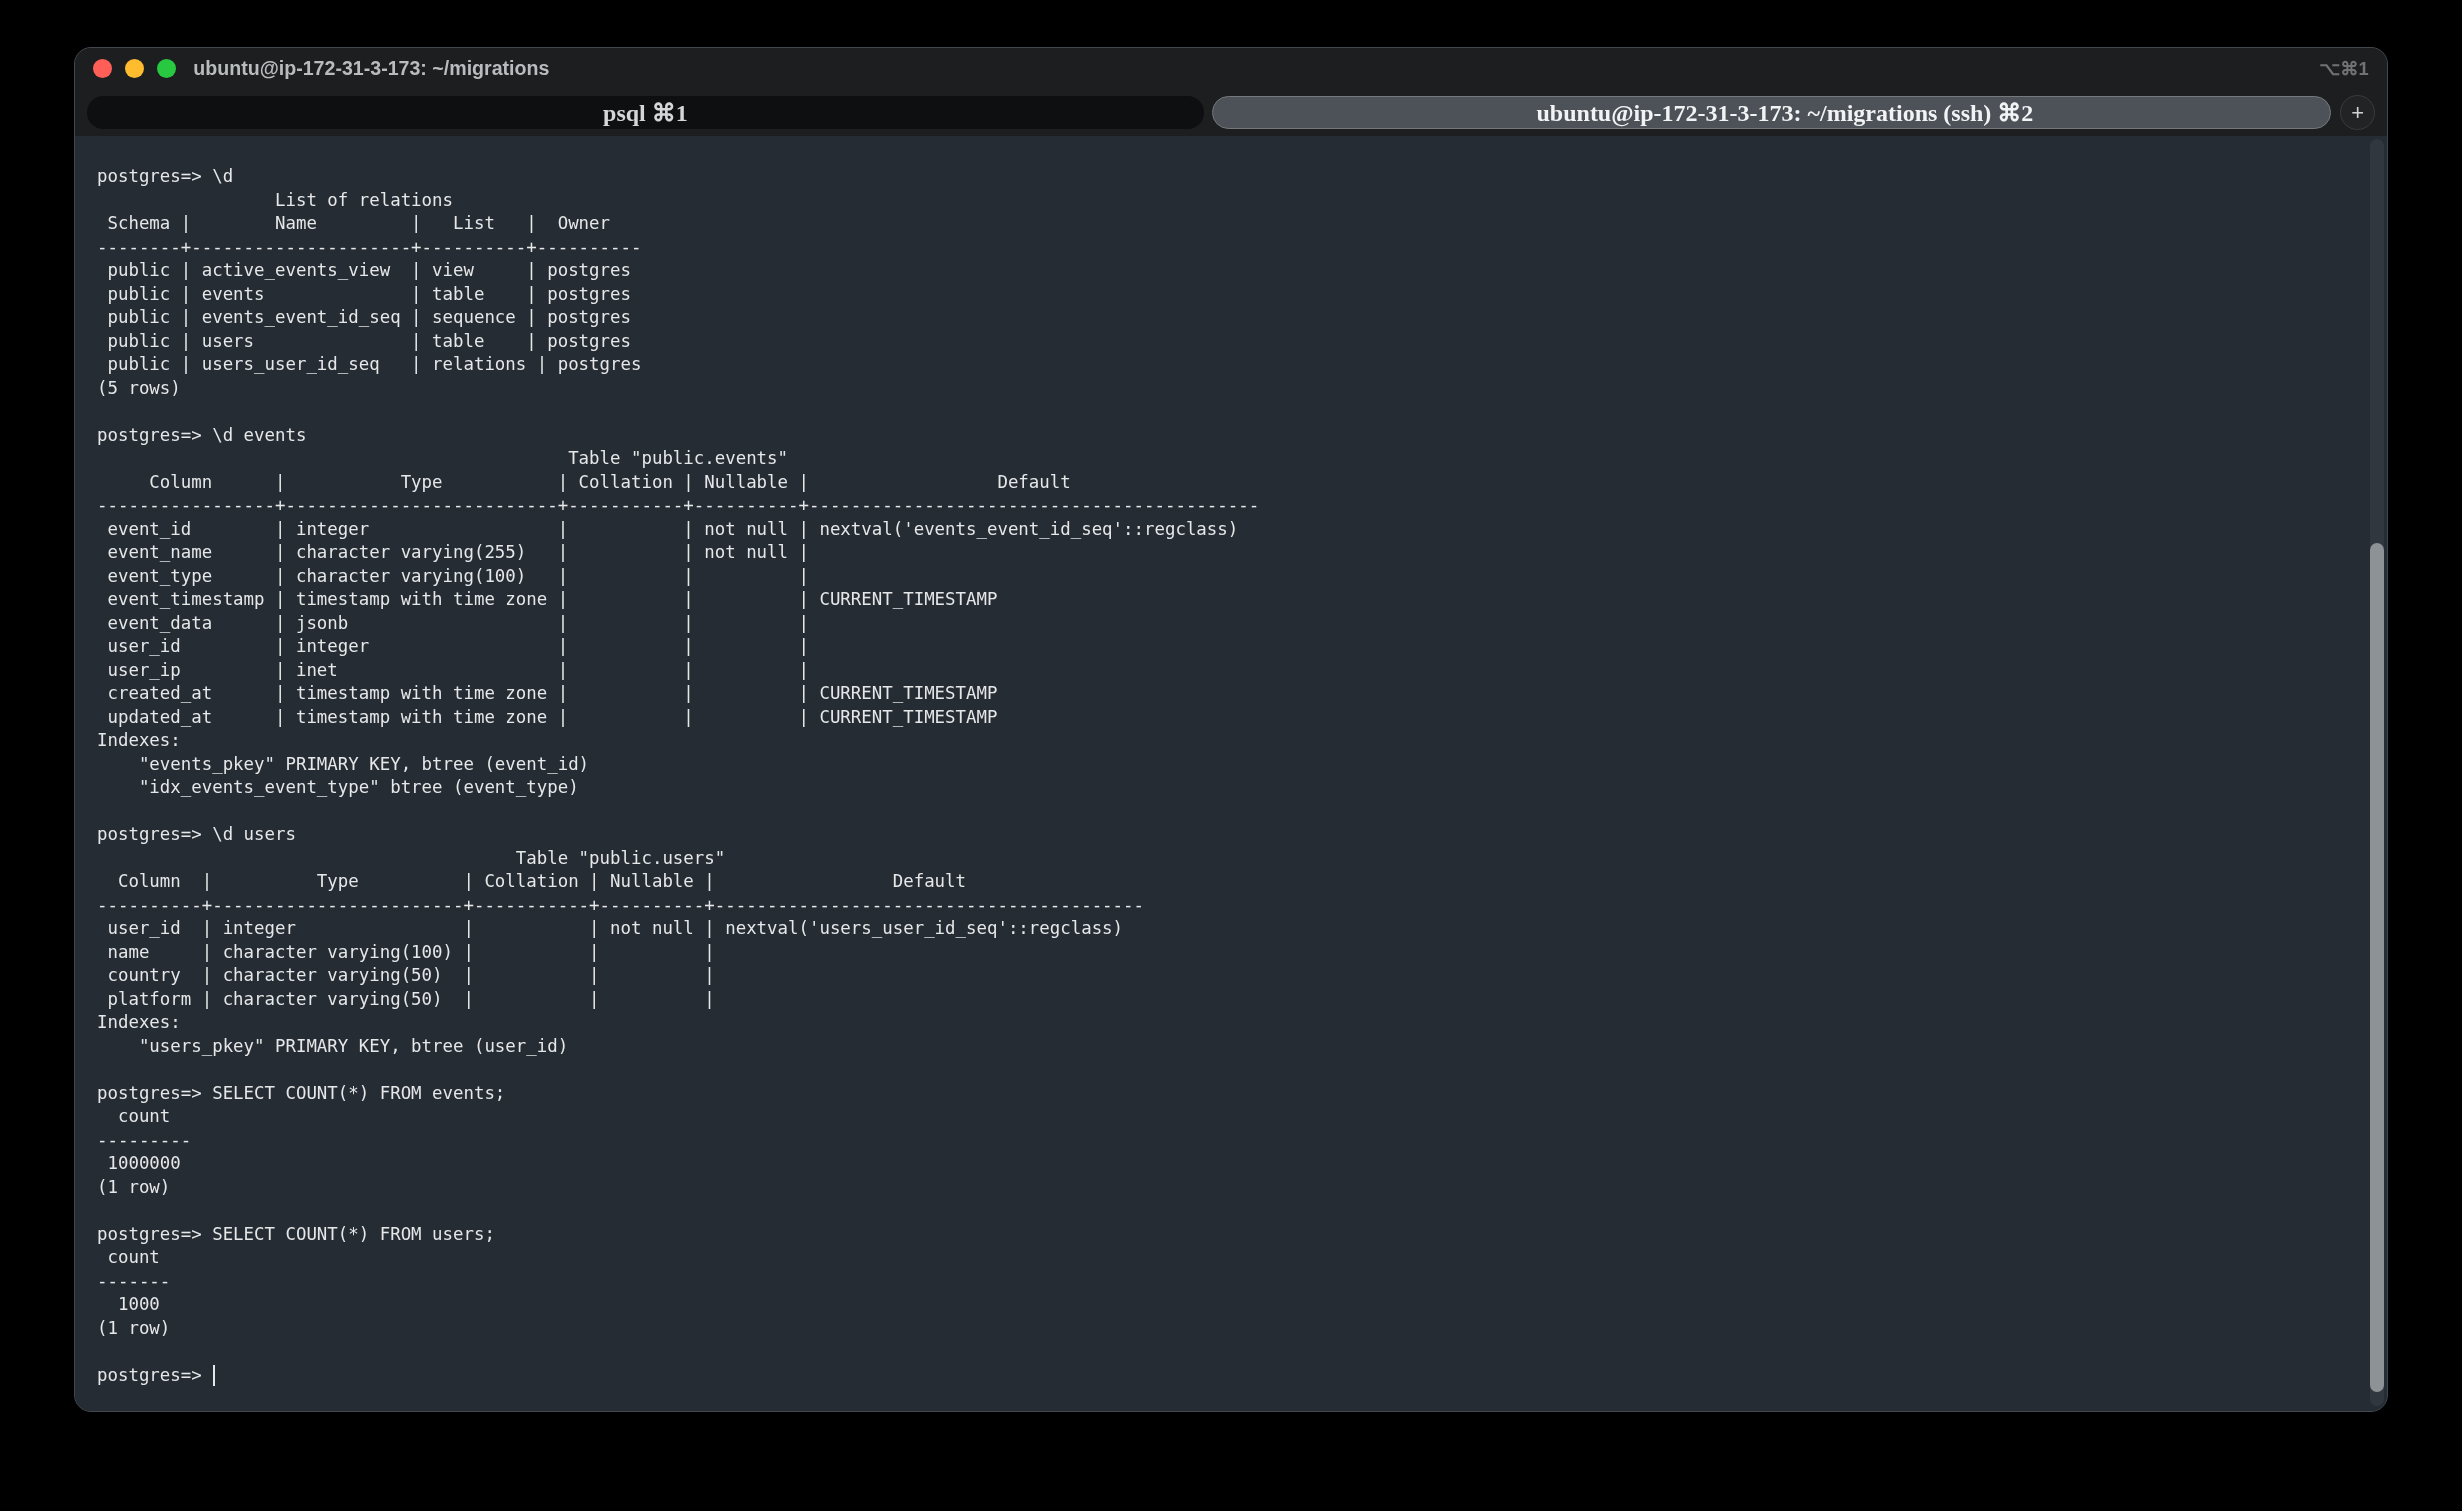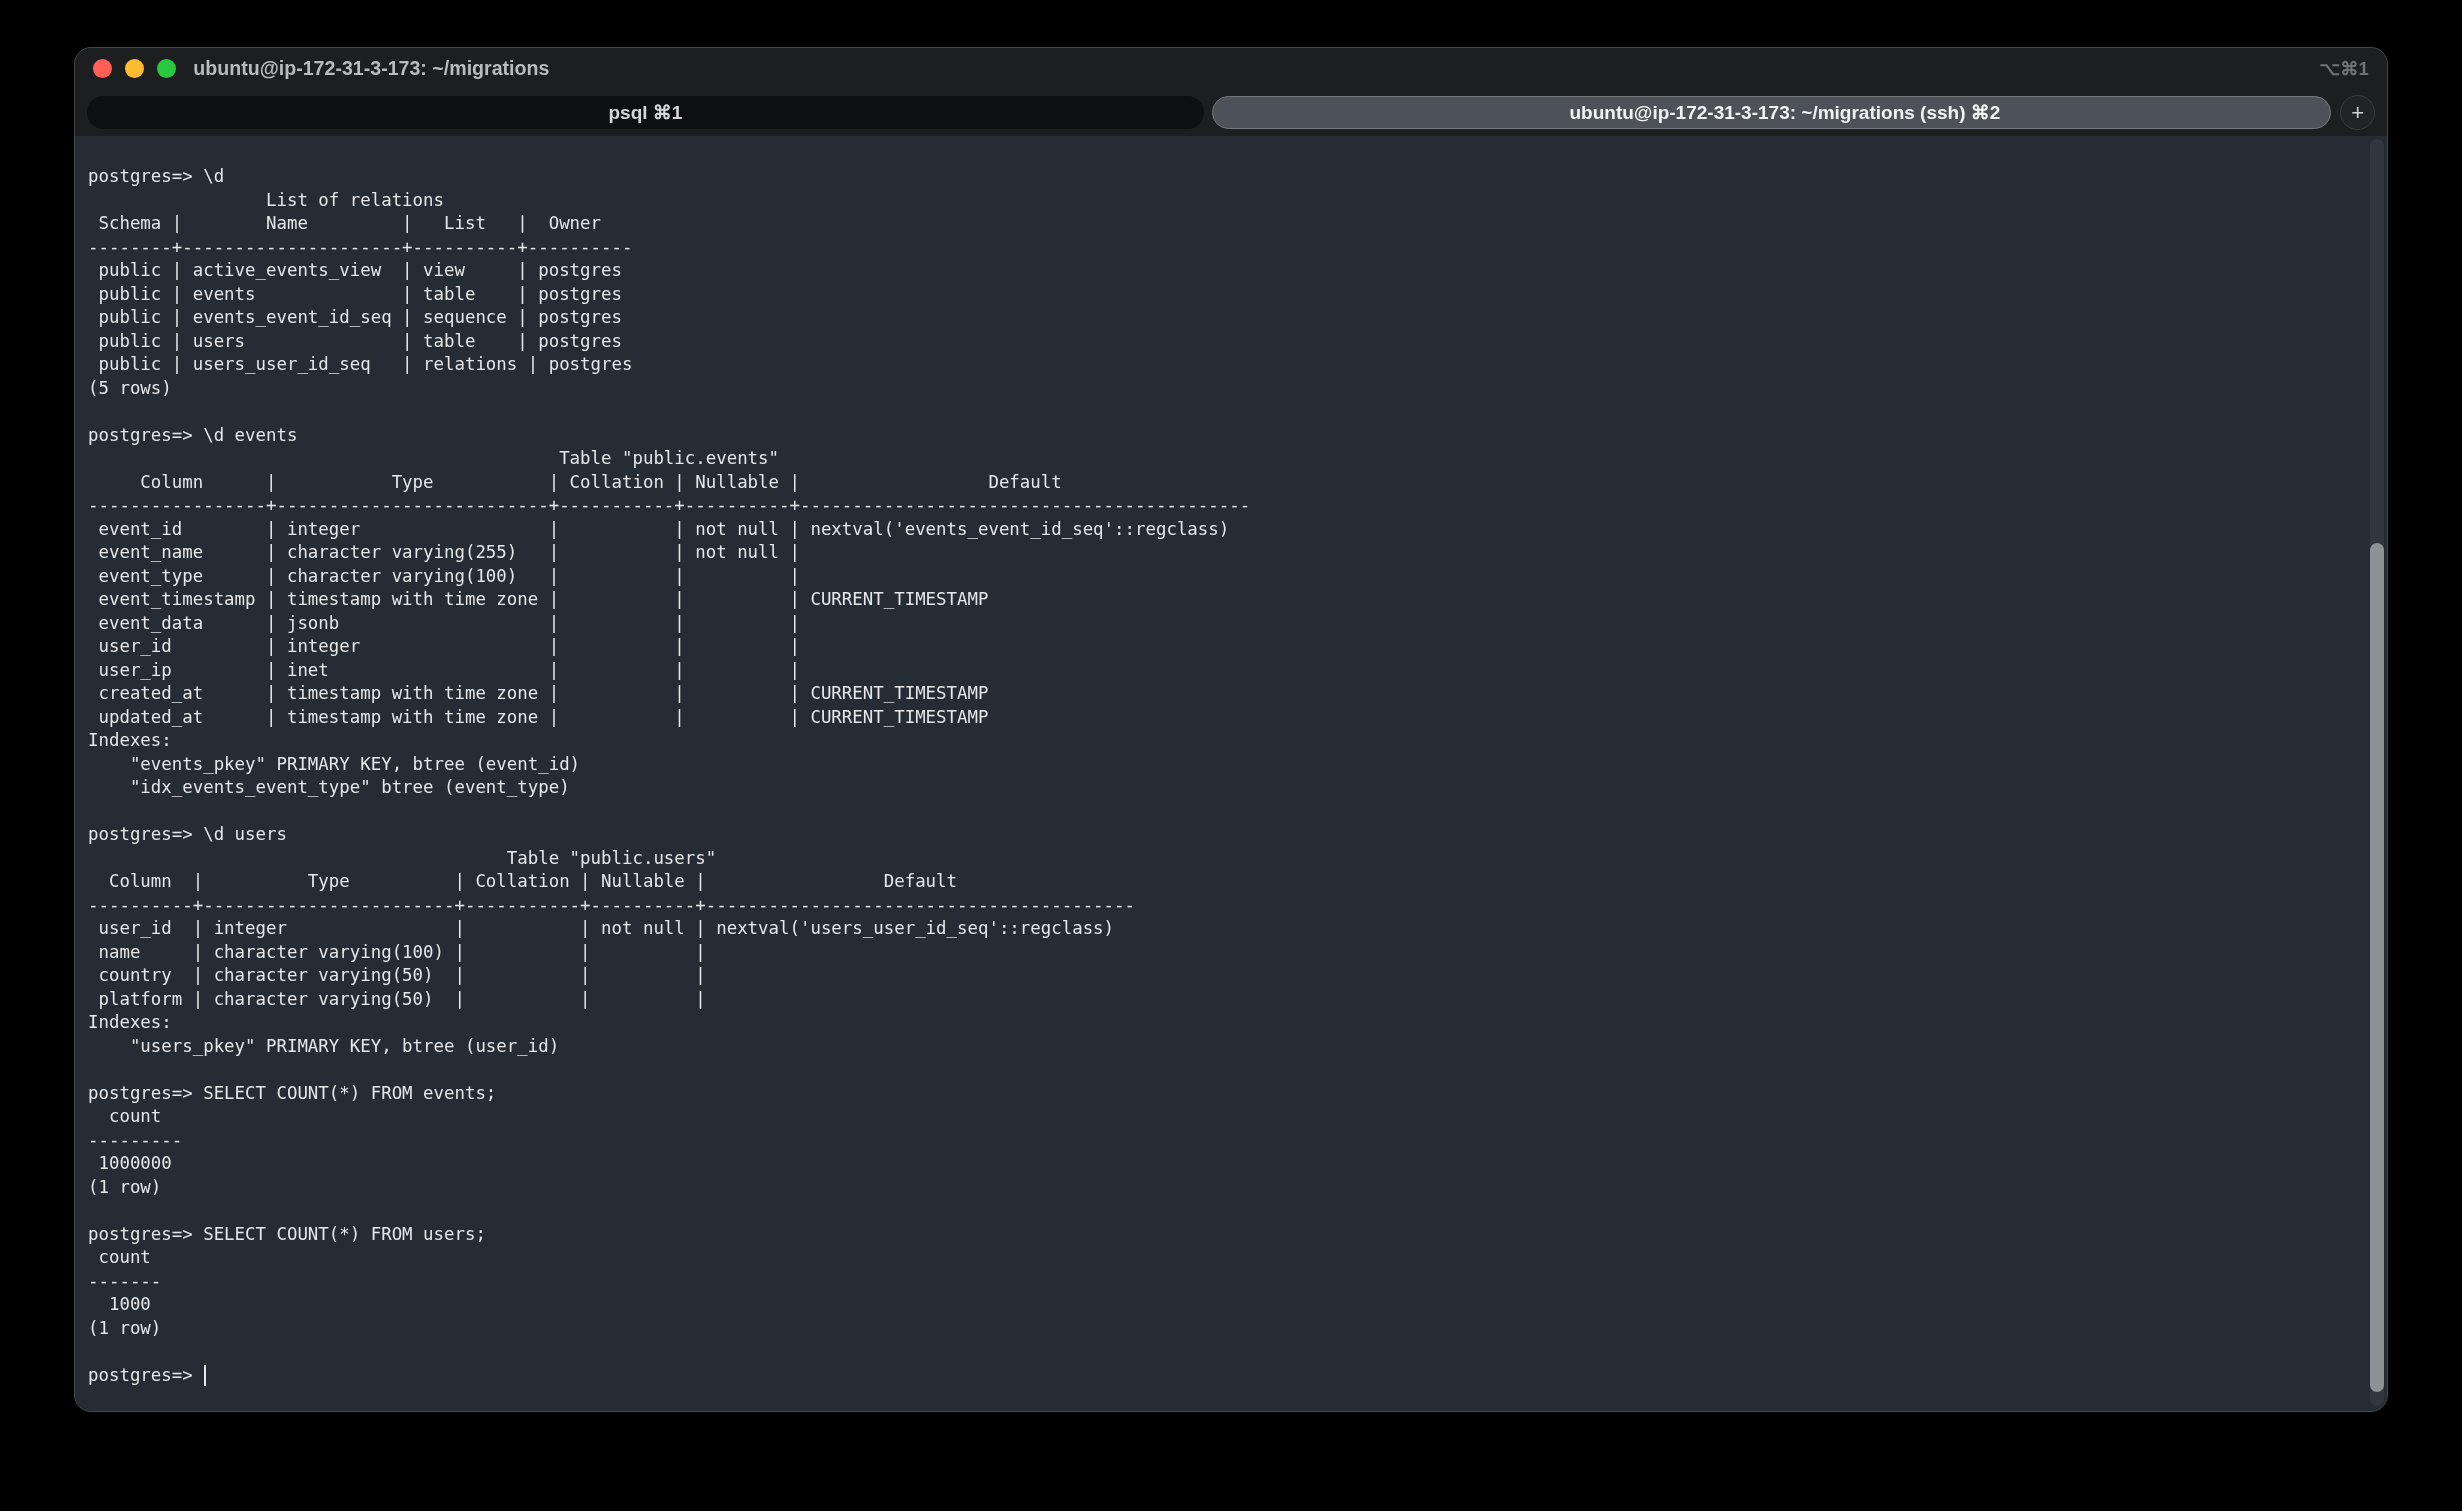--- a/index.html
+++ b/index.html
@@ -85,22 +85,22 @@
     display: flex;
     align-items: center;
     justify-content: center;
     box-sizing: border-box;
   }
   .tab.active {
     background: #4c5257;
     border: 1.3px solid #75797d;
   }
   .tab-label {
-    font-family: Liberation Sans, sans-serif;
-    font-size: 19px;
+    font-family: Liberation Serif, serif;
+    font-size: 24px;
     font-weight: bold;
     color: #d4d6d8;
     white-space: nowrap;
   }
   .tab.active .tab-label { color: #f2f3f4; margin-left: 27px; }
   .add-tab {
     width: 35px;
     height: 35px;
     border-radius: 50%;
     background: #222325;
@@ -116,21 +116,21 @@
     box-sizing: border-box;
   }
   
   .terminal {
     position: absolute;
     top: 88px;
     left: 0;
     right: 0;
     bottom: 0;
     background: #262c33;
-    padding: 29px 22px 0 13px;
+    padding: 29px 22px 0 22px;
     box-sizing: border-box;
     font-family: "DejaVu Sans Mono", monospace;
     font-size: 17.4px;
     line-height: 23.5px;
     color: #e5e7e9;
   }
   .t-line { height: 23.5px; white-space: pre; }
   .cursor {
     display: inline-block;
     width: 2px;

